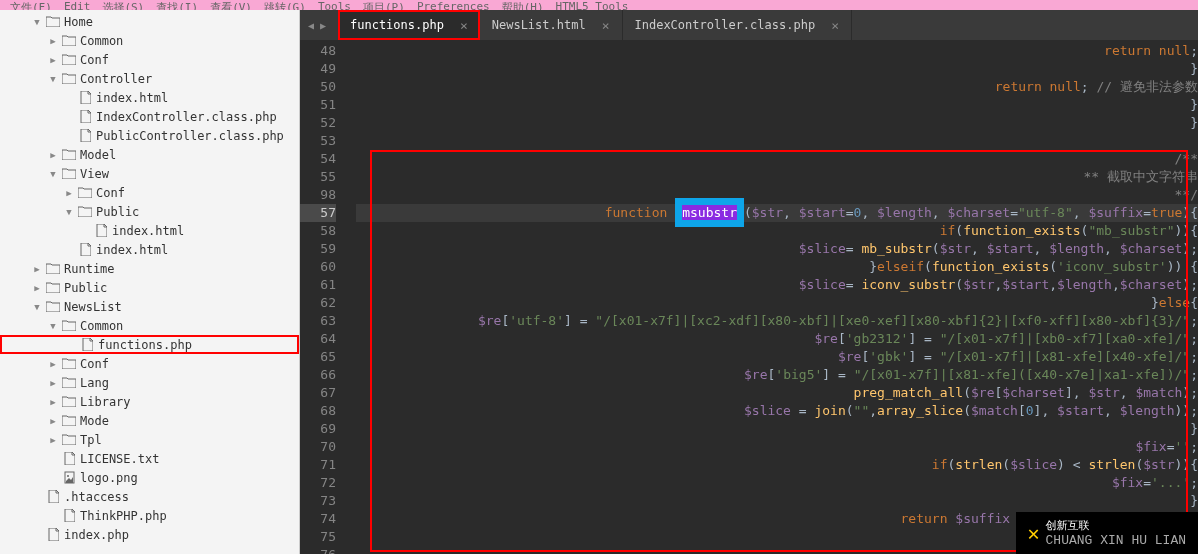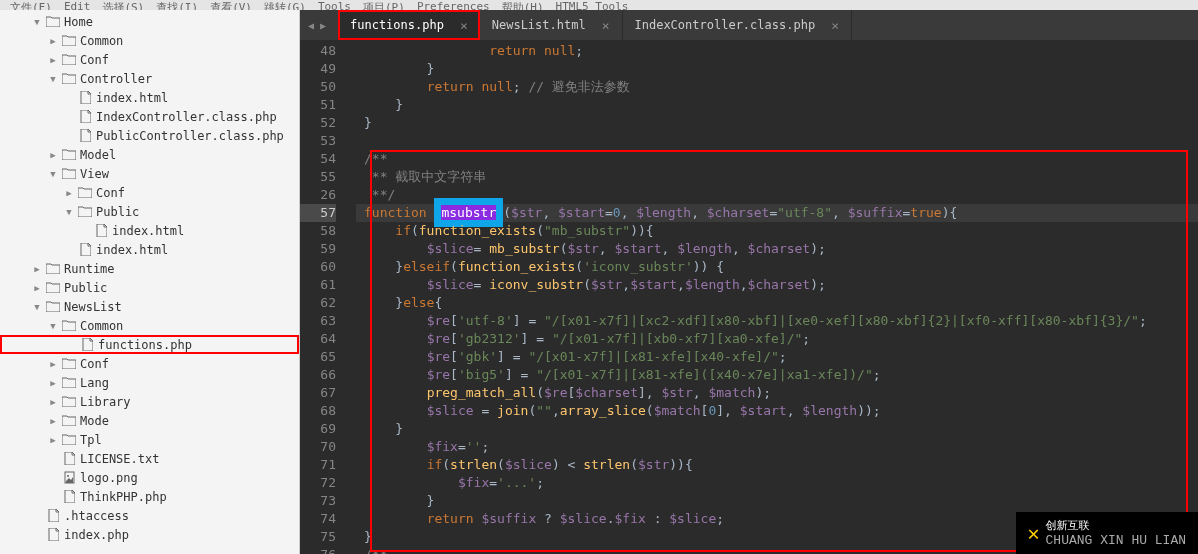--- a/index.html
+++ b/index.html
@@ -1,37 +1,37 @@
 <!DOCTYPE html>
 <html><head>
 <meta charset="utf-8">
 <style>
 * { margin: 0; padding: 0; box-sizing: border-box; font-family: "Consolas", "Monaco", monospace; }
 body { background: #1e1e1e; width: 1198px; height: 554px; overflow: hidden; display: flex; flex-direction: column; }
-.menubar { height: 10px; background: #e5e5e5; display: flex; gap: 12px; padding: 0 10px; font-size: 11px; color: #666; align-items: flex-start; overflow: hidden; }
+.menubar { height: 10px; background: #f9a8d4; display: flex; gap: 12px; padding: 0 10px; font-size: 11px; color: #666; align-items: flex-start; overflow: hidden; }
 .workspace { display: flex; flex: 1; height: calc(100% - 10px); }
 .sidebar { width: 300px; background: #f4f4f4; border-right: 1px solid #ccc; overflow-y: auto; font-size: 12px; color: #333; padding-top: 2px; }
 .tree-item { display: flex; align-items: center; height: 19px; padding-left: 4px; cursor: pointer; white-space: nowrap; }
 .arrow { width: 10px; text-align: center; color: #888; font-size: 9px; display: inline-block; }
 .folder-icon { width: 14px; height: 12px; margin: 0 4px; display: inline-flex; align-items: center; justify-content: center; }
 .folder-icon svg { width: 14px; height: 11px; }
 .file-icon { width: 14px; height: 14px; margin: 0 4px 0 14px; display: inline-flex; align-items: center; justify-content: center; }
 .file-icon svg { width: 11px; height: 13px; }
 .highlighted { border: 2px solid #ff0000; }
 .editor { flex: 1; background: #2b2b2b; display: flex; flex-direction: column; position: relative; }
 .tabs { height: 30px; background: #3a3a3a; display: flex; align-items: center; padding-left: 38px; gap: 0; position: relative; }
 .tab-nav { position: absolute; left: 8px; color: #888; font-size: 10px; display: flex; gap: 4px; }
 .tab { height: 30px; padding: 0 12px; display: flex; align-items: center; gap: 16px; color: #ccc; font-size: 12px; cursor: pointer; border-right: 1px solid #2b2b2b; }
 .tab.active { background: #2b2b2b; color: #fff; }
 .tab.hl { border: 2px solid #ff0000; padding: 0 10px; }
 .tab-close { color: #888; font-size: 13px; }
 .code-wrap { flex: 1; display: flex; overflow: hidden; position: relative; }
 .gutter { width: 56px; background: #2b2b2b; text-align: right; padding-right: 20px; color: #858585; font-size: 13px; line-height: 18px; padding-top: 2px; }
 .gutter .current { background: #4a4a4a; color: #ccc; }
-.code { flex: 1; font-size: 13px; line-height: 18px; white-space: pre; color: #a9b7c6; padding-top: 2px; position: relative; }
+.code { flex: 1; font-size: 13px; line-height: 18px; white-space: pre; color: #a9b7c6; padding-top: 2px; position: relative; text-align: right; }
 .code-line { height: 18px; padding-left: 8px; }
 .code-line.current { background: #3a3a3a; }
 .red-border { position: absolute; border: 2px solid #ff0000; pointer-events: none; }
 .kw { color: #cc7832; }
 .str { color: #6a8759; }
 .var { color: #9876aa; }
 .num { color: #6897bb; }
 .const { color: #cc7832; }
 .comment { color: #808080; }
 .sel { background: #8a2be2; color: #fff; border: 7px solid #0ea5e9; }
@@ -278,37 +278,37 @@
         <span class="arrow"></span>
         <span class="file-icon" style="margin-left: 4px;">
           <svg viewBox="0 0 11 13">
             <rect x="1" y="1" width="9" height="11" fill="none" stroke="#666"></rect>
             <circle cx="4" cy="5" r="1" fill="#666"></circle>
             <path d="M2 10 L5 7 L7 9 L9 6 L9 12 L2 12 Z" fill="#666"></path>
           </svg>
         </span>
         <span>logo.png</span>
       </div>
+      <div class="tree-item" style="padding-left: 32px;">
+        <span class="arrow"></span>
+        <span class="file-icon" style="margin-left: 4px;">
+          <svg viewBox="0 0 11 13">
+            <path d="M1 0 L8 0 L11 3 L11 13 L1 13 Z M8 0 L8 3 L11 3" fill="none" stroke="#666" stroke-width="1"></path>
+          </svg>
+        </span>
+        <span>.htaccess</span>
+      </div>
       <div class="tree-item" style="padding-left: 48px;">
         <span class="arrow"></span>
         <span class="file-icon" style="margin-left: 4px;">
           <svg viewBox="0 0 11 13">
             <path d="M1 0 L8 0 L11 3 L11 13 L1 13 Z M8 0 L8 3 L11 3" fill="none" stroke="#666" stroke-width="1"></path>
           </svg>
         </span>
         <span>ThinkPHP.php</span>
-      </div>
-      <div class="tree-item" style="padding-left: 32px;">
-        <span class="arrow"></span>
-        <span class="file-icon" style="margin-left: 4px;">
-          <svg viewBox="0 0 11 13">
-            <path d="M1 0 L8 0 L11 3 L11 13 L1 13 Z M8 0 L8 3 L11 3" fill="none" stroke="#666" stroke-width="1"></path>
-          </svg>
-        </span>
-        <span>.htaccess</span>
       </div>
       <div class="tree-item" style="padding-left: 32px;">
         <span class="arrow"></span>
         <span class="file-icon" style="margin-left: 4px;">
           <svg viewBox="0 0 11 13">
             <path d="M1 0 L8 0 L11 3 L11 13 L1 13 Z M8 0 L8 3 L11 3" fill="none" stroke="#666" stroke-width="1"></path>
           </svg>
         </span>
         <span>index.php</span>
       </div>
@@ -332,21 +332,21 @@
     <div class="code-wrap">
       <div class="gutter">
           <div>48</div>
           <div>49</div>
           <div>50</div>
           <div>51</div>
           <div>52</div>
           <div>53</div>
           <div>54</div>
           <div>55</div>
-          <div>26</div>
+          <div>98</div>
           <div class="current">57</div>
           <div>58</div>
           <div>59</div>
           <div>60</div>
           <div>61</div>
           <div>62</div>
           <div>63</div>
           <div>64</div>
           <div>65</div>
           <div>66</div>

